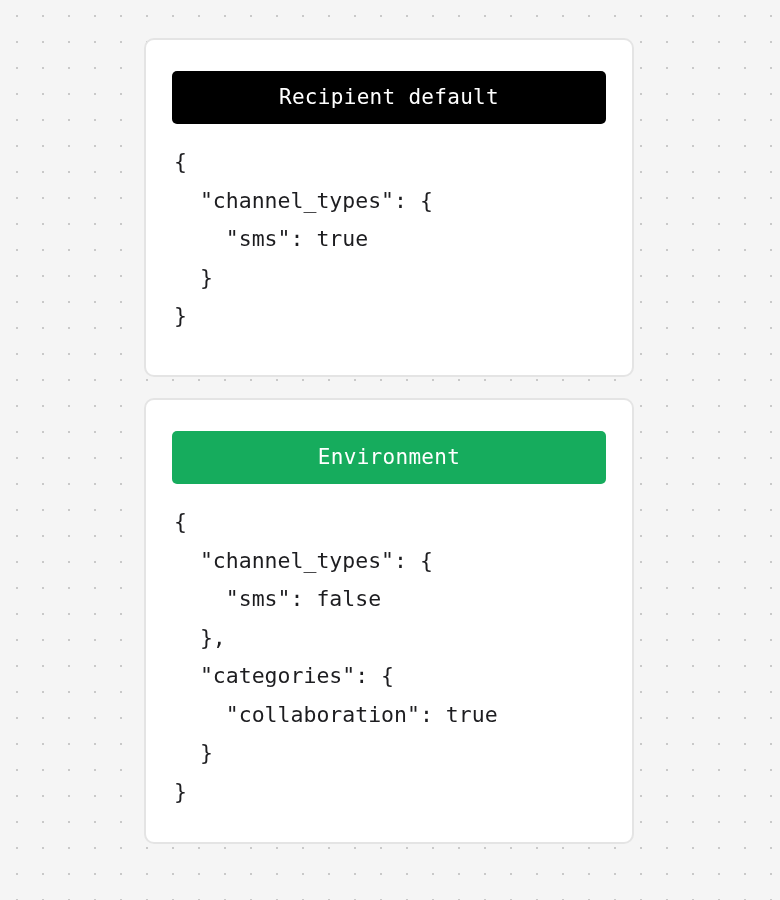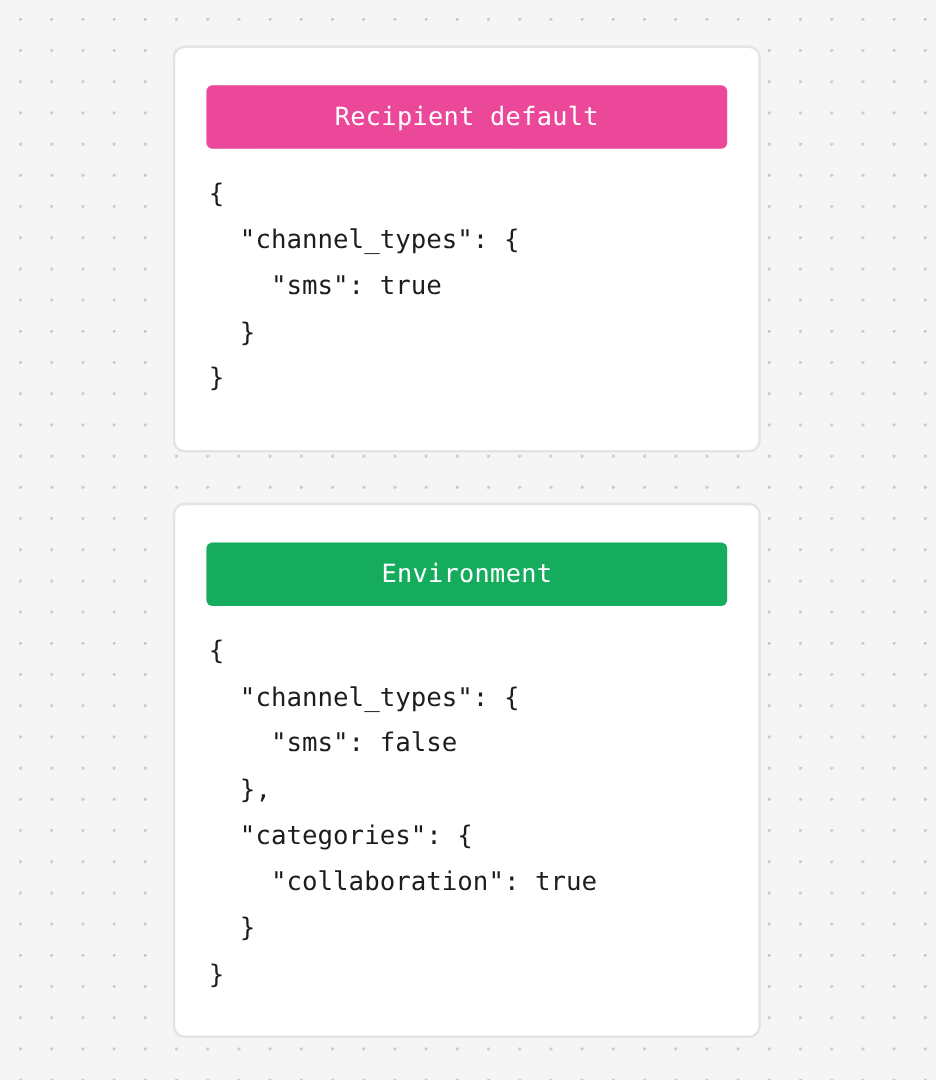--- a/index.html
+++ b/index.html
@@ -34,21 +34,21 @@
 
   #card-recipient-default {
     left: 144px;
     top: 38px;
     width: 490px;
     height: 339px;
   }
 
   #card-environment {
     left: 144px;
-    top: 419px;
+    top: 398px;
     width: 490px;
     height: 446px;
   }
 
   .card-header {
     position: absolute;
     left: 26px;
     top: 31px;
     width: 434px;
     height: 53px;
@@ -62,21 +62,21 @@
   .card-header-title {
     color: #ffffff;
     font-family: "DejaVu Sans Mono", "Liberation Mono", monospace;
     font-size: 21px;
     font-weight: 400;
     letter-spacing: 0.3px;
     line-height: 1;
     white-space: pre;
   }
 
-  .header-blue { background-color: #ec4899; }
+  .header-blue { background-color: #000000; }
   .header-green { background-color: #16ac5d; }
 
   .card-body {
     position: absolute;
     left: 28px;
     top: 103px;
     right: 14px;
   }
 
   .json-block {

